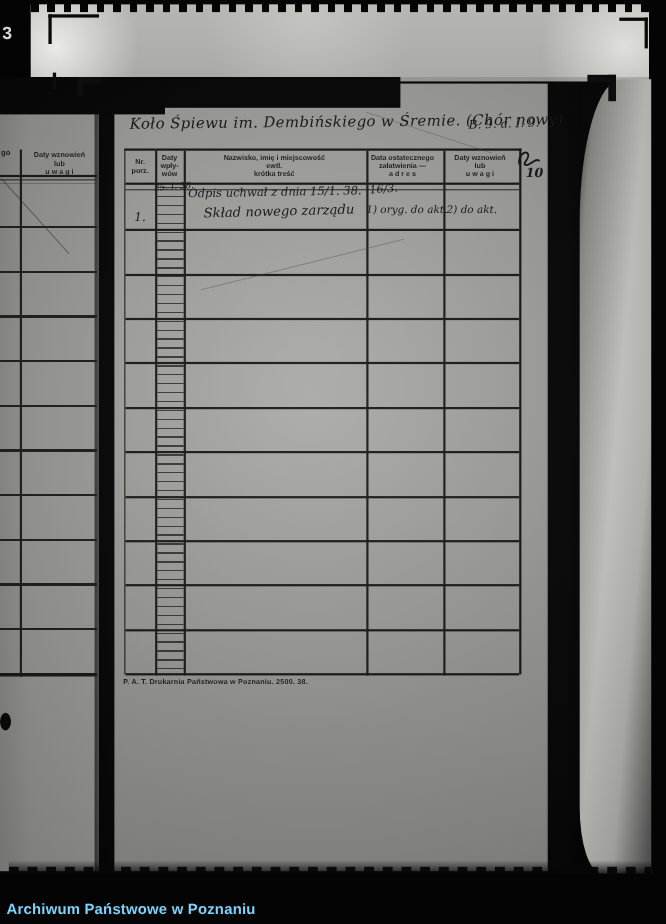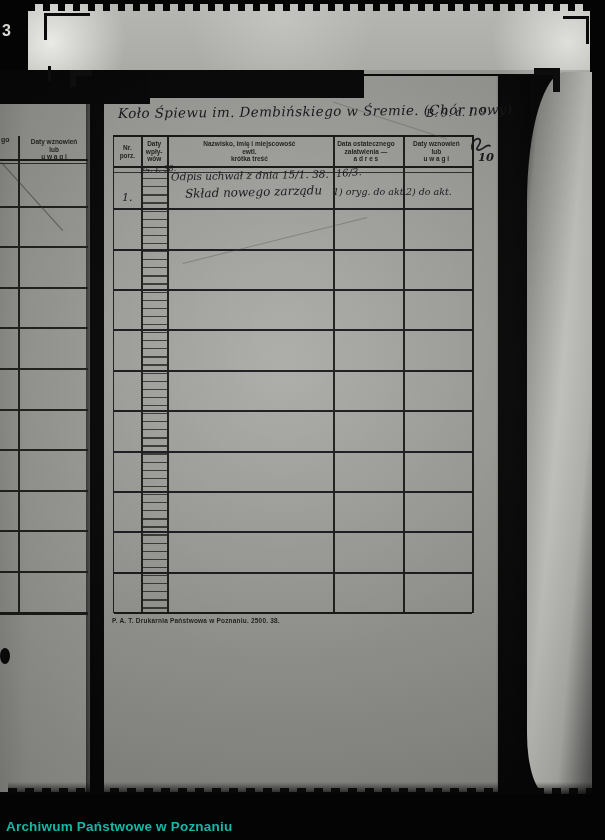--- a/index.html
+++ b/index.html
@@ -103,21 +103,21 @@
   .scratch2 { left:330px; top:120px; width:120px; height:1px; background:rgba(70,70,66,.3); transform:rotate(18deg); }
   .vignette { left:0; top:70px; width:592px; height:724px; pointer-events:none;
     background:radial-gradient(115% 85% at 48% 42%, rgba(255,255,255,.05), rgba(0,0,0,.24) 96%); }
   .bottom-teeth { left:8px; top:782px; width:584px; height:22px;
     background:
       repeating-linear-gradient(90deg, rgba(4,4,4,.95) 0 9px, rgba(4,4,4,0) 9px 17px) 0 6px / 17px 10px repeat-x,
       linear-gradient(180deg, rgba(4,4,4,0), rgba(4,4,4,.8) 55%, #040404 80%);
   }
 
   
-  .caption { left:6px; top:819px; color:#14b8a6; font-size:13.5px; font-weight:bold; letter-spacing:.2px; }
+  .caption { left:6px; top:819px; color:#7dd3fc; font-size:13.5px; font-weight:bold; letter-spacing:.2px; }
 </style>
 </head>
 <body>
 
 <div class="abs film-top"></div>
 
 <div class="abs page-left"></div>
 <div class="abs gutter-left"></div>
 <div class="abs page-main"></div>
 <div class="abs gutter-right"></div>

